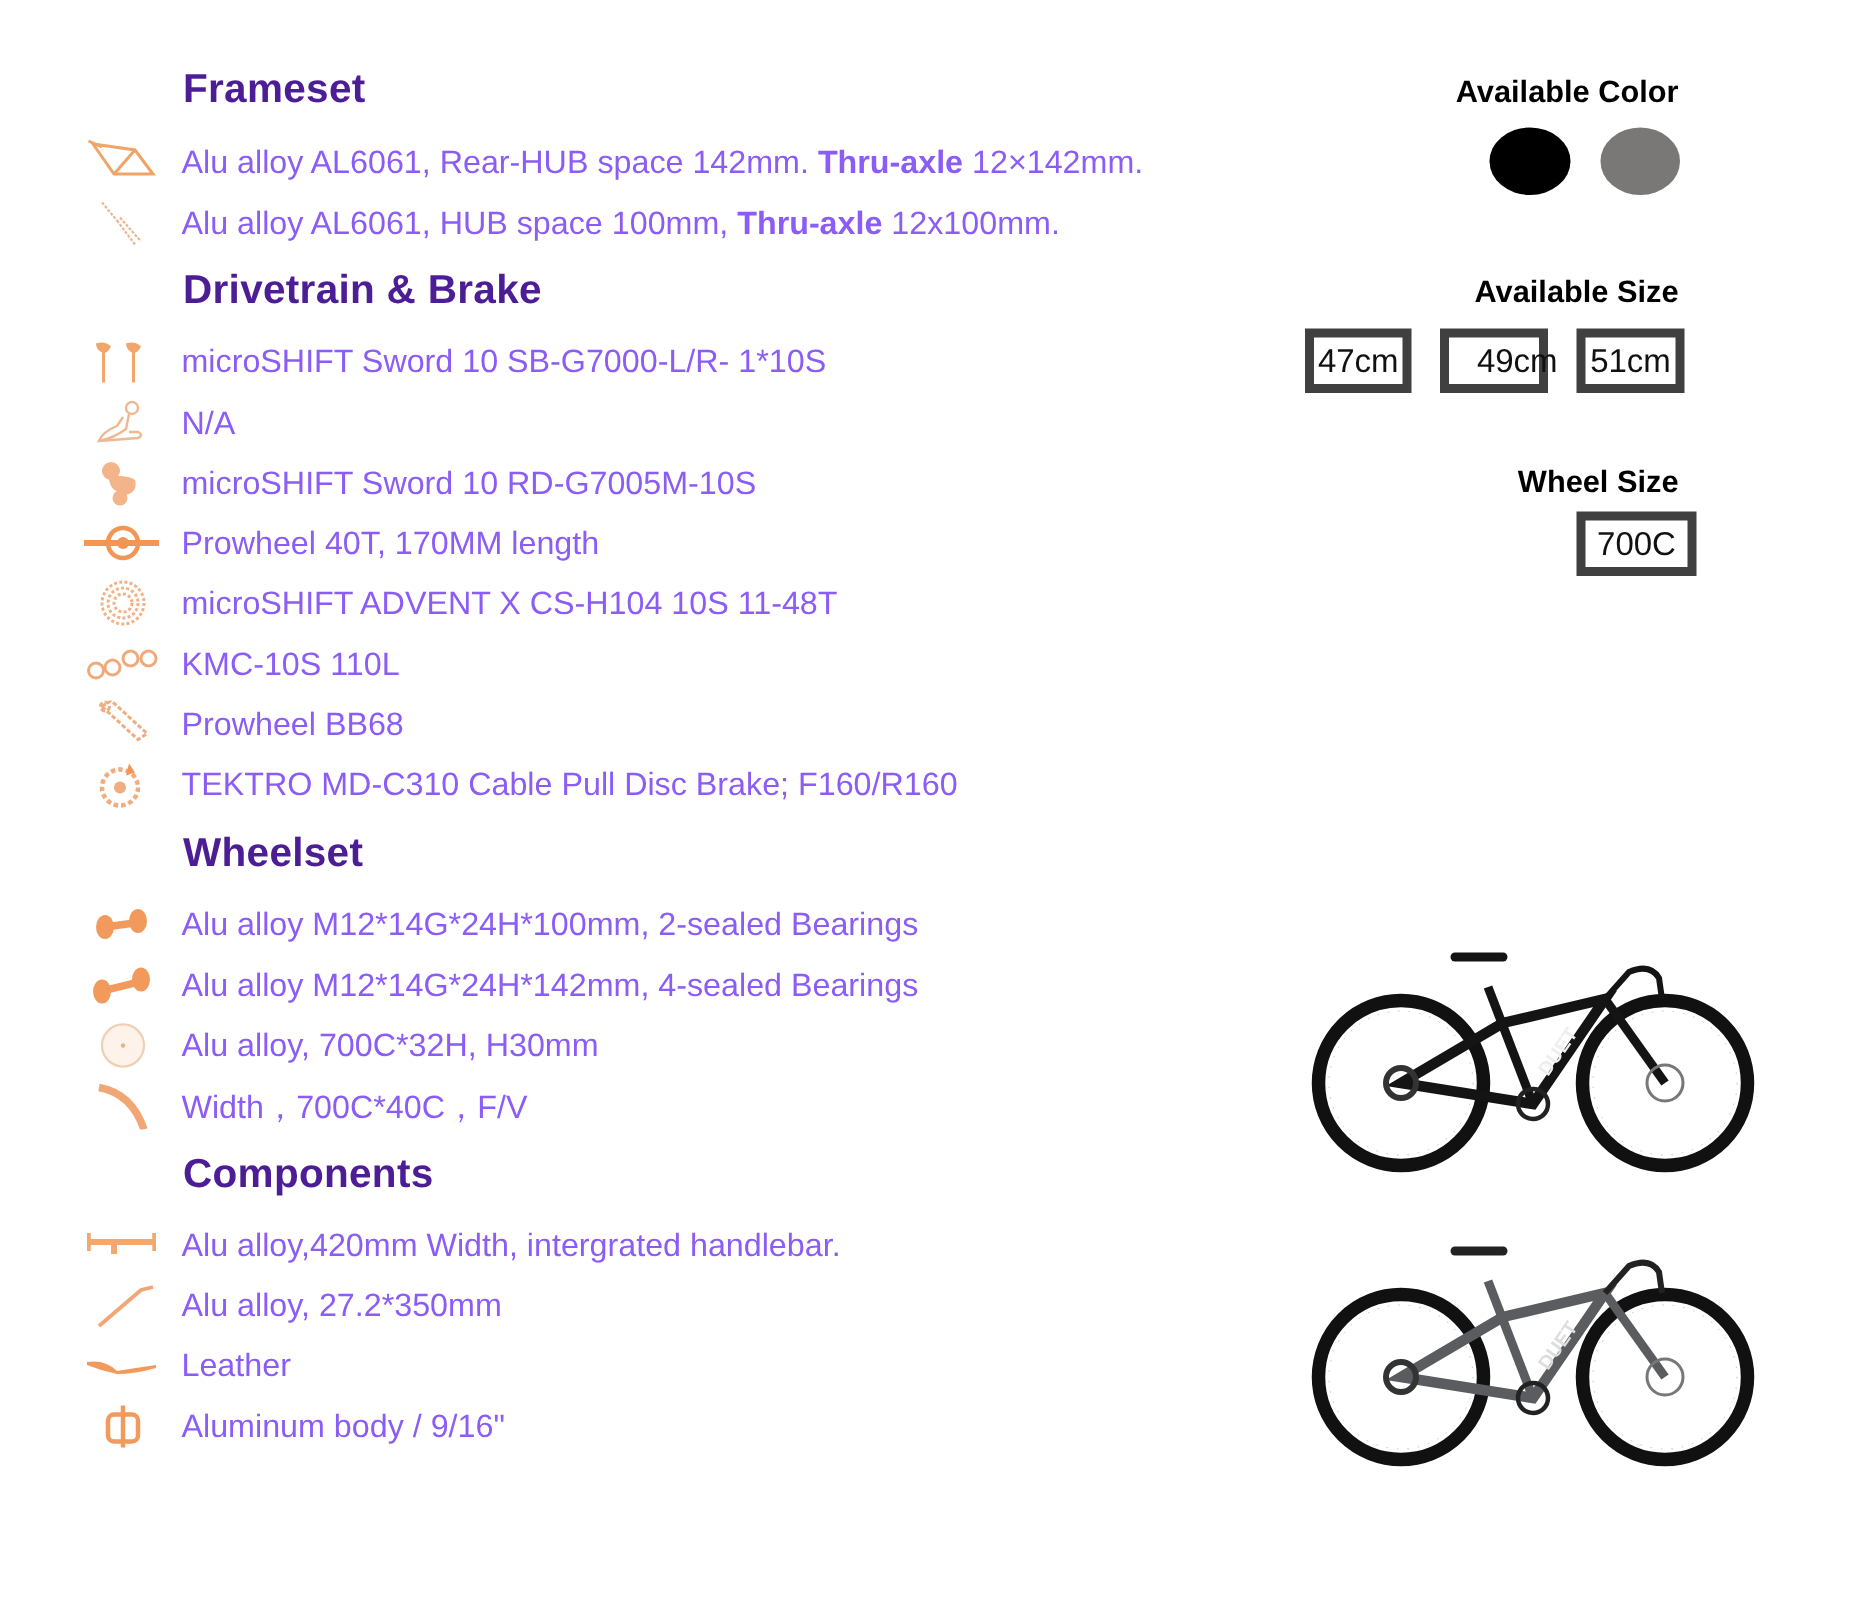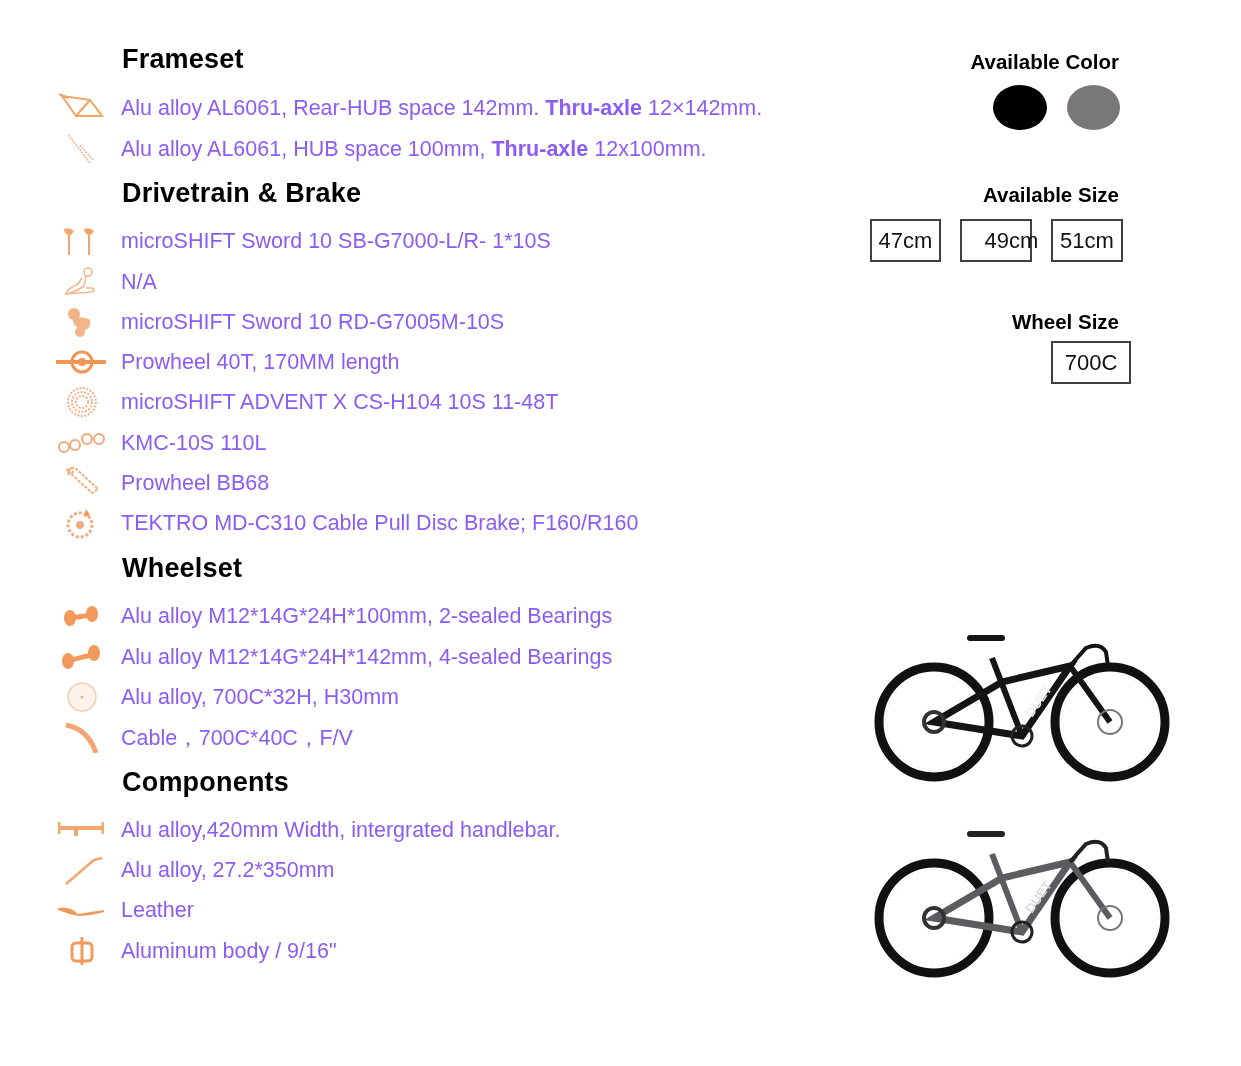--- a/index.html
+++ b/index.html
@@ -1,28 +1,28 @@
 <!DOCTYPE html>
 <html><head>
 <meta charset="utf-8">
 <style>
   * { box-sizing: border-box; margin: 0; padding: 0; }
   html, body { width: 1241px; height: 1066px; background: #ffffff; overflow: hidden; }
   body { position: relative; font-family: "Liberation Sans", sans-serif; color: #111; }
 
-  .heading { position: absolute; left: 122px; font-weight: bold; font-size: 27px; letter-spacing: 0.2px; color: #000000; }
+  .heading { position: absolute; left: 122px; font-weight: bold; font-size: 27px; letter-spacing: 0.2px; color: #4c1d95; }
   .row { position: absolute; left: 52px; height: 34px; display: flex; align-items: center; }
   .row .icon { width: 58px; height: 34px; display: flex; align-items: center; justify-content: center; margin-right: 11px; }
   .row .icon svg { width: 50px; height: 32px; }
   .row .text { font-size: 21.5px; color: #8b5cf6; white-space: nowrap; }
   .row .text b { font-weight: bold; }
 
   .right-label { position: absolute; right: 122px; font-weight: bold; font-size: 20.5px; color: #000000; text-align: right; }
   .swatch { position: absolute; border-radius: 50%; }
-  .size-box { position: absolute; border: 2px solid #404040; height: 43px; display: flex; align-items: center; justify-content: center; font-size: 22px; color: #111; background: #fff; }
+  .size-box { position: absolute; border: 6px solid #404040; height: 43px; display: flex; align-items: center; justify-content: center; font-size: 22px; color: #111; background: #fff; }
 
   .bike { position: absolute; }
   .bike svg { width: 100%; height: 100%; }
 </style>
 </head>
 <body>
 
 <div class="heading" style="top:44px;">Frameset</div>
 
 <div class="row" style="top:91px;">
@@ -194,21 +194,21 @@
   </span>
   <span class="text">Alu alloy, 700C*32H, H30mm</span>
 </div>
 
 <div class="row" style="top:720px;">
   <span class="icon">
     <svg viewBox="0 0 50 32">
         <path d="M10 4 Q32 8 40 32" fill="none" stroke="#f2a674" stroke-width="5"></path>
       </svg>
   </span>
-  <span class="text">Cable，700C*40C，F/V</span>
+  <span class="text">Width，700C*40C，F/V</span>
 </div>
 
 <div class="heading" style="top:767px;">Components</div>
 
 <div class="row" style="top:813px;">
   <span class="icon">
     <svg viewBox="0 0 50 32">
         <g fill="#f3a86f">
           <rect x="2" y="12" width="46" height="4"></rect>
           <rect x="2" y="8" width="2.5" height="12"></rect>

